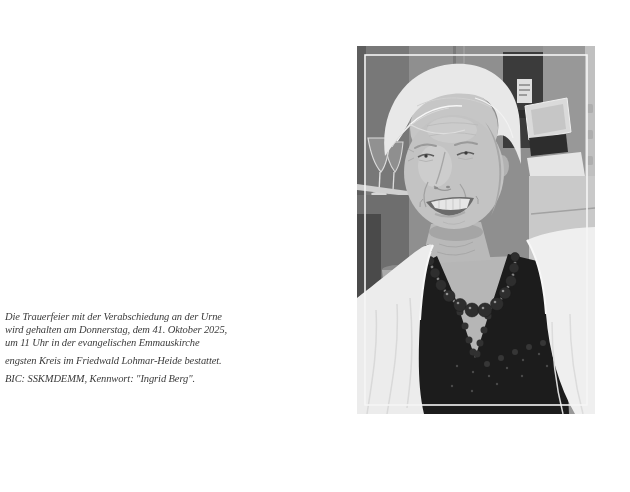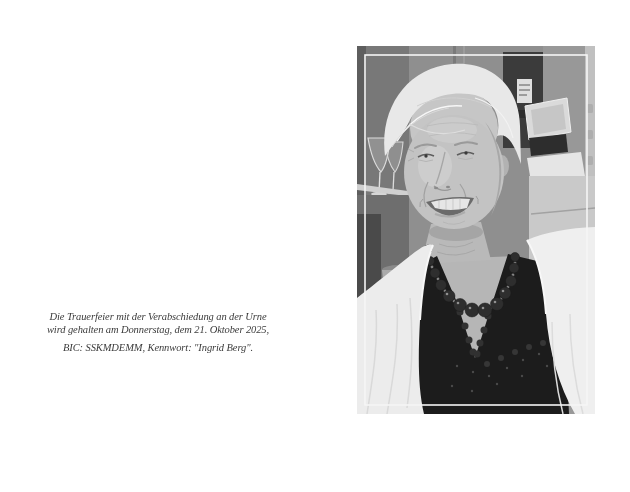--- a/index.html
+++ b/index.html
@@ -2,39 +2,41 @@
 <html><head>
 <meta charset="utf-8">
 <style>
   html,body{margin:0;padding:0;background:#ffffff;}
   .card{
     position:relative;width:630px;height:492px;background:#ffffff;
     overflow:hidden;font-family:"Liberation Serif",serif;
   }
   .text-block{
     position:absolute;left:5px;top:305px;width:306px;
-    text-align:center;font-style:italic;font-size:10.5px;
+    text-align:left;font-style:italic;font-size:10.5px;
     line-height:13.4px;color:#3b3b3b;letter-spacing:-0.1px;
   }
   .text-block p{margin:0 0 4.5px 0;padding:0;}
   .photo{position:absolute;left:357px;top:46px;width:238px;height:368px;display:block;}
 </style>
 </head>
 <body>
 
 <div class="card">
 
   <div class="text-block">
     <p>
       </p>
       <div>Die Trauerfeier mit der Verabschiedung an der Urne</div>
-      <div>wird gehalten am Donnerstag, dem 21. Oktober 2025,</div>
+      <div>wird gehalten am Donnerstag, dem 41. Oktober 2025,</div>
+      <div>um 11 Uhr in der evangelischen Emmauskirche</div>
     <p></p>
     <p>
       </p>
+      <div>engsten Kreis im Friedwald Lohmar-Heide bestattet.</div>
     <p></p>
     <p>
       </p>
       <div>BIC: SSKMDEMM, Kennwort: "Ingrid Berg".</div>
     <p></p>
   </div>
 
   <svg class="photo" viewBox="0 0 238 368" xmlns="http://www.w3.org/2000/svg" preserveAspectRatio="none">
 
     <g>

